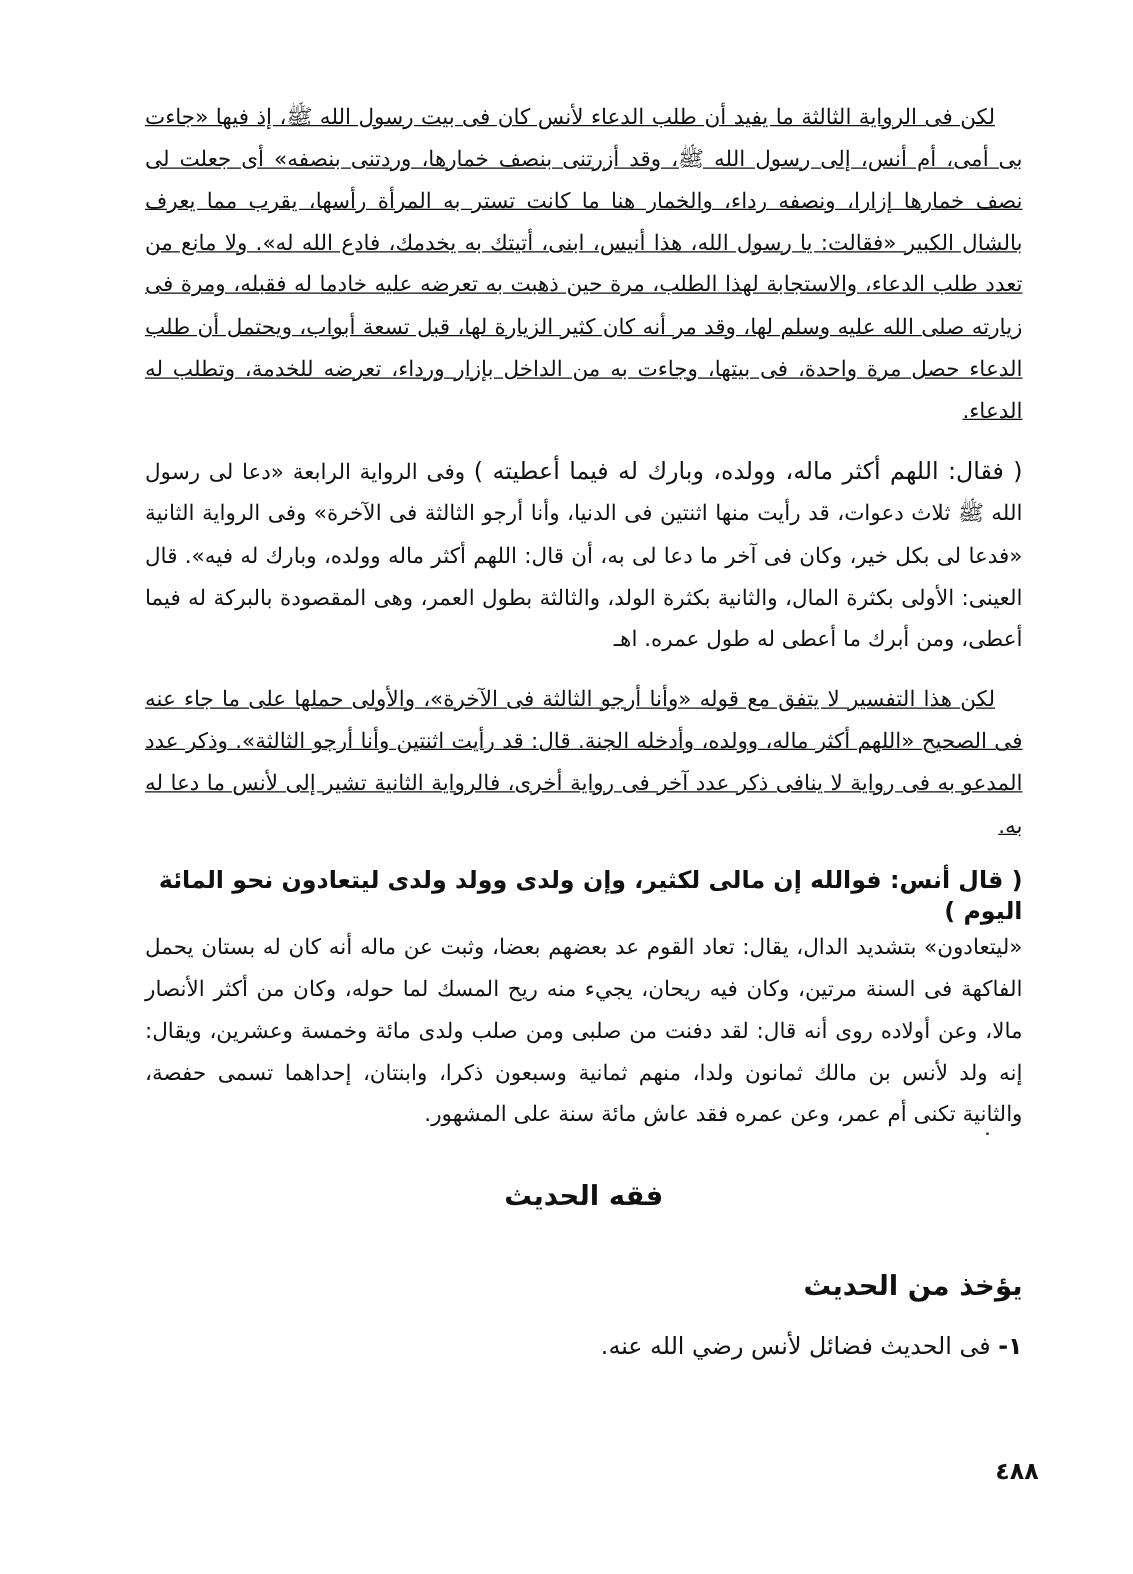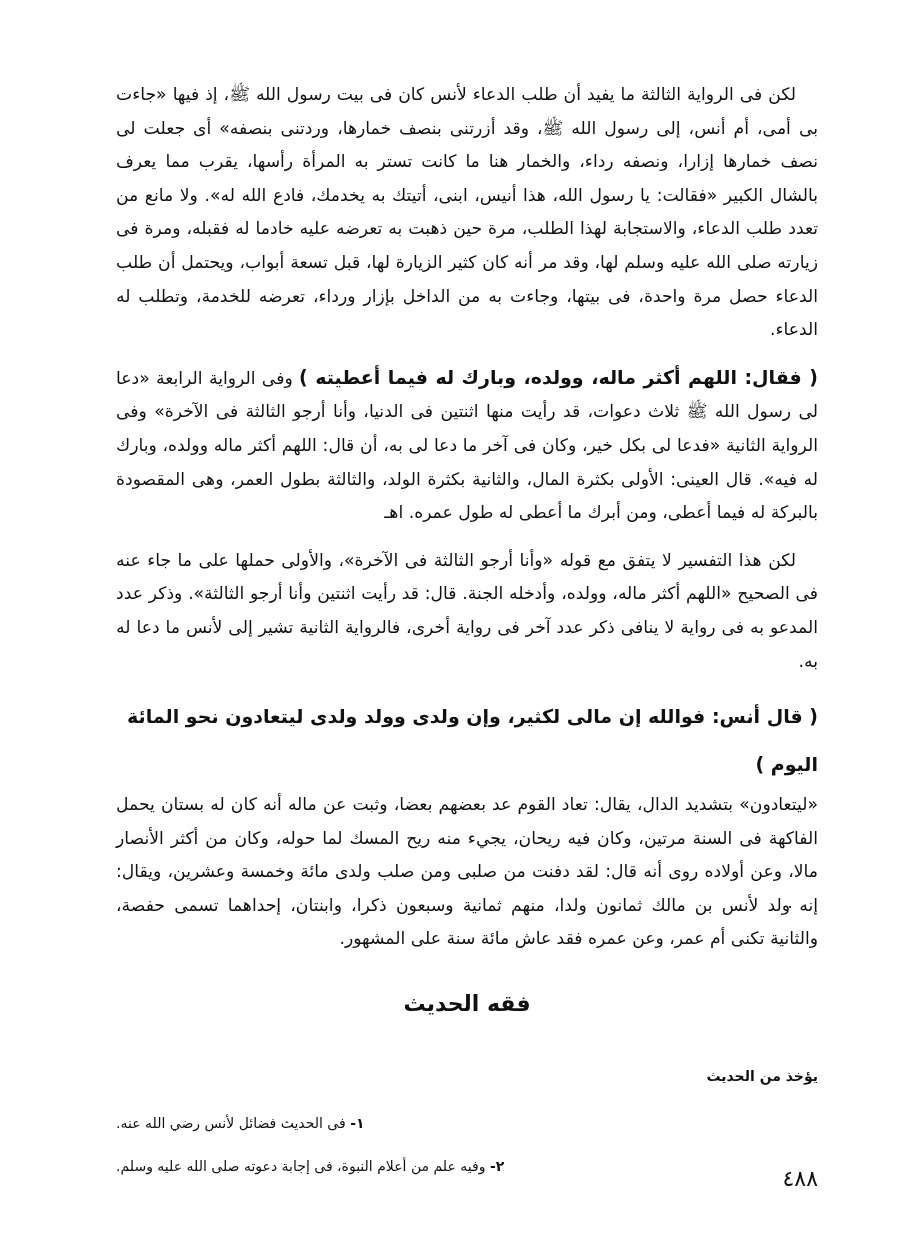--- a/index.html
+++ b/index.html
@@ -22,64 +22,64 @@
       width: 702px;
       direction: rtl;
     }
     .para {
       font-size: 17.2px;
       line-height: 33.6px;
       text-align: justify;
       text-align-last: right;
       margin: 0;
     }
-    .para.indent { text-indent: 22px; }
+    .para.indent { text-indent: 22px; text-decoration: underline; }
     .gap-md { height: 14px; }
     .bold-lead {
-      font-weight: bold;
+      font-weight: normal;
       font-size: 19px;
     }
     .quote-head {
       font-weight: bold;
       font-size: 19px;
-      line-height: 48px;
+      line-height: 25px;
       margin: 0;
       text-align: right;
     }
     .section-title {
       font-weight: bold;
       font-size: 22px;
       text-align: center;
       margin: 0;
       padding-top: 24px;
       height: 56px;
       line-height: 48px;
     }
     .sub-title {
       font-weight: bold;
-      font-size: 14px;
+      font-size: 22px;
       text-align: right;
       margin: 0;
       height: 60px;
       line-height: 60px;
       padding-top: 10px;
     }
     .list-item {
-      font-size: 14px;
+      font-size: 19px;
       line-height: 34px;
       margin: 0 0 9px 0;
-      text-align: left;
+      text-align: right;
     }
     .list-item .num { font-weight: bold; }
     .page-number {
       position: absolute;
-      right: 88px;
+      right: 75px;
       top: 1166px;
-      font-size: 22px;
-      font-weight: normal;
+      font-size: 19px;
+      font-weight: bold;
       direction: rtl;
       letter-spacing: 1px;
     }
     .dot {
       position: absolute;
       left: 789px;
       top: 906px;
       width: 2px;
       height: 2px;
       background: #333;
@@ -105,19 +105,18 @@
   <p class="quote-head">( قال أنس: فوالله إن مالى لكثير، وإن ولدى وولد ولدى ليتعادون نحو المائة اليوم )</p>
 
   <p class="para">«ليتعادون» بتشديد الدال، يقال: تعاد القوم عد بعضهم بعضا، وثبت عن ماله أنه كان له بستان يحمل الفاكهة فى السنة مرتين، وكان فيه ريحان، يجيء منه ريح المسك لما حوله، وكان من أكثر الأنصار مالا، وعن أولاده روى أنه قال: لقد دفنت من صلبى ومن صلب ولدى مائة وخمسة وعشرين، ويقال: إنه ولد لأنس بن مالك ثمانون ولدا، منهم ثمانية وسبعون ذكرا، وابنتان، إحداهما تسمى حفصة، والثانية تكنى أم عمر، وعن عمره فقد عاش مائة سنة على المشهور.</p>
 
   <h1 class="section-title">فقه الحديث</h1>
 
   <h2 class="sub-title">يؤخذ من الحديث</h2>
 
   <div>
     <p class="list-item"><span class="num">١-</span><span> فى الحديث فضائل لأنس رضي الله عنه.</span></p>
-    <p class="list-item"><span class="num">٢-</span><span> وفيه علم من أعلام النبوة، فى إجابة دعوته صلى الله عليه وسلم.</span></p>
   </div>
 </div>
 
 <div class="dot"></div>
 
 <div class="page-number">٤٨٨</div>
 
 </body></html>

